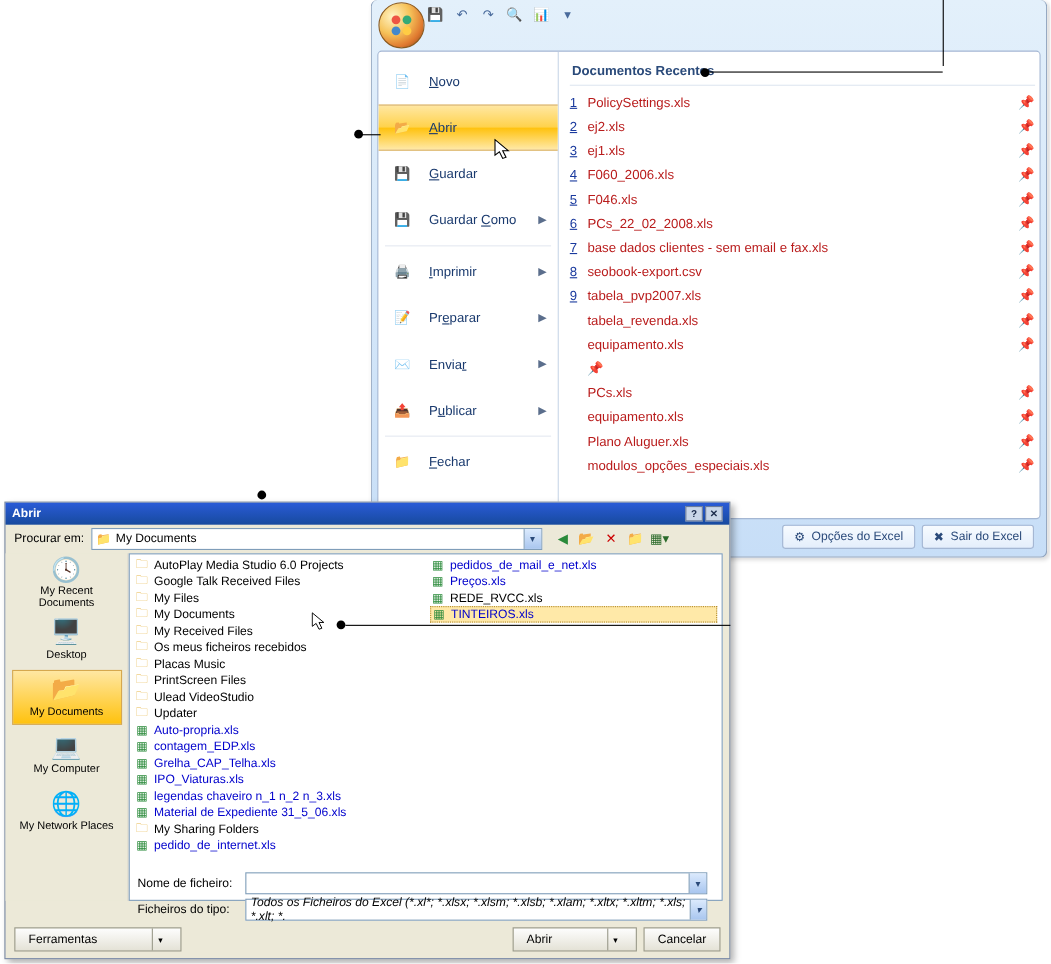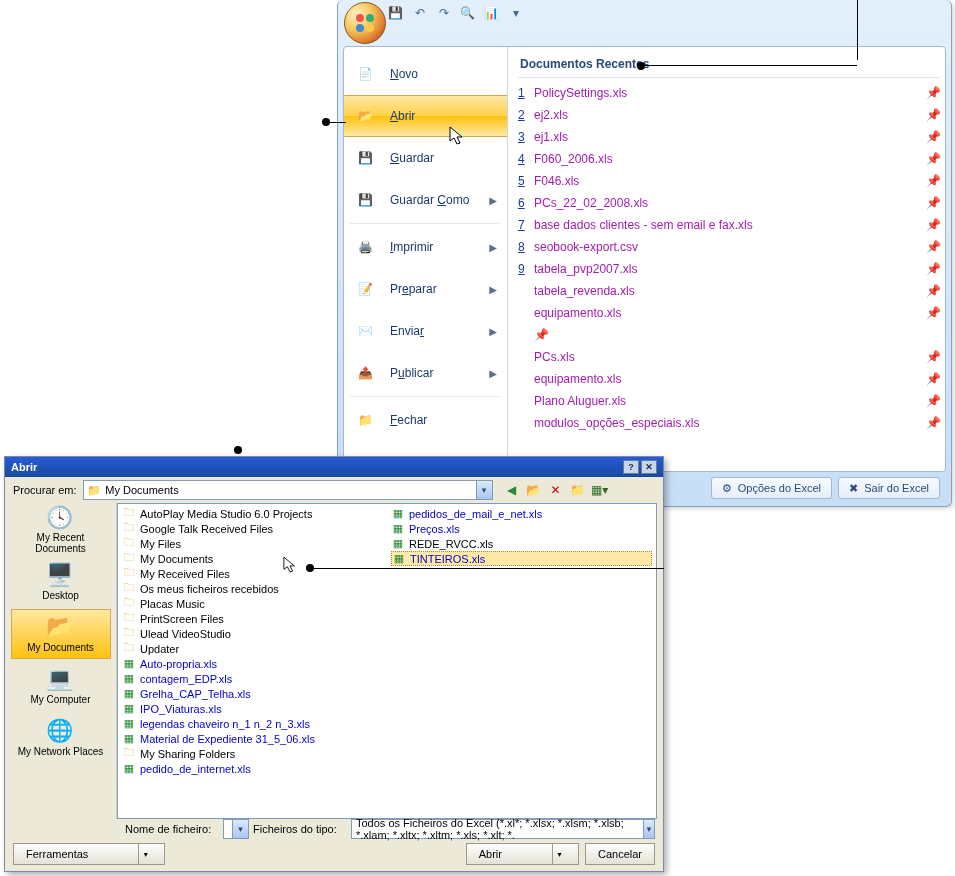--- a/index.html
+++ b/index.html
@@ -38,21 +38,21 @@
   }
   .menu-item .icn { width: 28px; height: 28px; display: flex; align-items: center; justify-content: center; }
   .menu-item .lbl u { text-decoration: underline; }
   .menu-item .arrow { margin-left: auto; color: #5b6e8c; font-size: 10px; }
   .menu-sep { height: 1px; background: #e4e9f1; margin: 2px 6px; }
   .cursor-img { position: absolute; top: 126px; left: 449px; font-size: 16px; z-index: 100; pointer-events:none; }
   .menu-right { flex: 1; padding: 6px 4px 6px 10px; overflow: hidden; }
   .recents-title { font-size: 12px; font-weight: bold; color: #2a4a7a; padding: 4px 2px 6px; border-bottom: 1px solid #dfe6f0; margin-bottom: 4px; position: relative; }
   .recent-row { display: flex; align-items: center; height: 22px; font-size: 12px; color: #1a3a9e; }
   .recent-row .num { width: 16px; text-decoration: underline; color: #1a3a9e; }
-  .recent-row .name { flex: 1; color: #a21caf; }
+  .recent-row .name { flex: 1; color: #b91c1c; }
   .recent-row .pin { color: #b9c4d5; font-size: 12px; }
   .footer {
     position: absolute; left: 5px; right: 5px; bottom: 4px; height: 28px;
     display: flex; justify-content: flex-end; align-items: center; gap: 6px;
     padding-right: 6px;
   }
   .footer-btn {
     height: 22px; padding: 0 10px; font-size: 11px; color: #2a4a7a;
     background: linear-gradient(#f7fbff,#e4eefb); border: 1px solid #a5b7d3; border-radius: 3px;
     display: flex; align-items: center; gap: 6px;
@@ -104,21 +104,21 @@
   }
   .col { width: 50%; padding: 2px 4px; }
   .frow { display: flex; align-items: center; height: 15px; gap: 4px; white-space: nowrap; }
   .frow .fi { width: 14px; display:flex; justify-content:center; font-size: 11px; }
   .folder-i { color: #e6b84e; }
   .xls-i { color: #2a8a3a; font-size:10px; }
   .link { color: #0000cc; }
   .sel-file { background: #ffe9a8; border:1px dotted #b0882a; }
   .dlg-bottom {
     position:absolute; left:0; right:0; bottom:0; height:80px; padding: 2px 8px 6px 120px;
-    display:flex; flex-direction:row; gap:4px; font-size:11px;
+    display:flex; flex-direction:column; gap:4px; font-size:11px;
   }
   .formrow { display:flex; align-items:center; gap:6px; }
   .formrow label { width: 92px; }
   .formrow .combo { flex:1; }
   .btnrow { position:absolute; right:8px; bottom:6px; display:flex; gap:6px; }
   .toolsrow { position:absolute; left:8px; bottom:6px; }
   .dlg-btn {
     height: 22px; padding: 0 12px; font-size: 11px;
     background: linear-gradient(#fdfdfd,#e4e2d6); border:1px solid #9a9a8a; display:flex; align-items:center;gap:44px;
   }
@@ -452,21 +452,21 @@
   <div class="dlg-bottom">
     <div class="formrow">
       <label>Nome de ficheiro:</label>
       <div class="combo" style="max-width:420px;">
         <span></span>
         <span class="dd">▾</span>
       </div>
     </div>
     <div class="formrow">
       <label>Ficheiros do tipo:</label>
-      <div class="combo" style="max-width:420px;">
+      <div class="combo" style="max-width:420px;font-style:italic;">
         <span style="overflow:hidden; text-overflow:clip;">Todos os Ficheiros do Excel (*.xl*; *.xlsx; *.xlsm; *.xlsb; *.xlam; *.xltx; *.xltm; *.xls; *.xlt; *.</span>
         <span class="dd">▾</span>
       </div>
     </div>
     <div class="toolsrow">
       <div class="dlg-btn">
         <span>Ferramentas</span>
           <span class="split-dd">▾</span>
       </div>
     </div>

